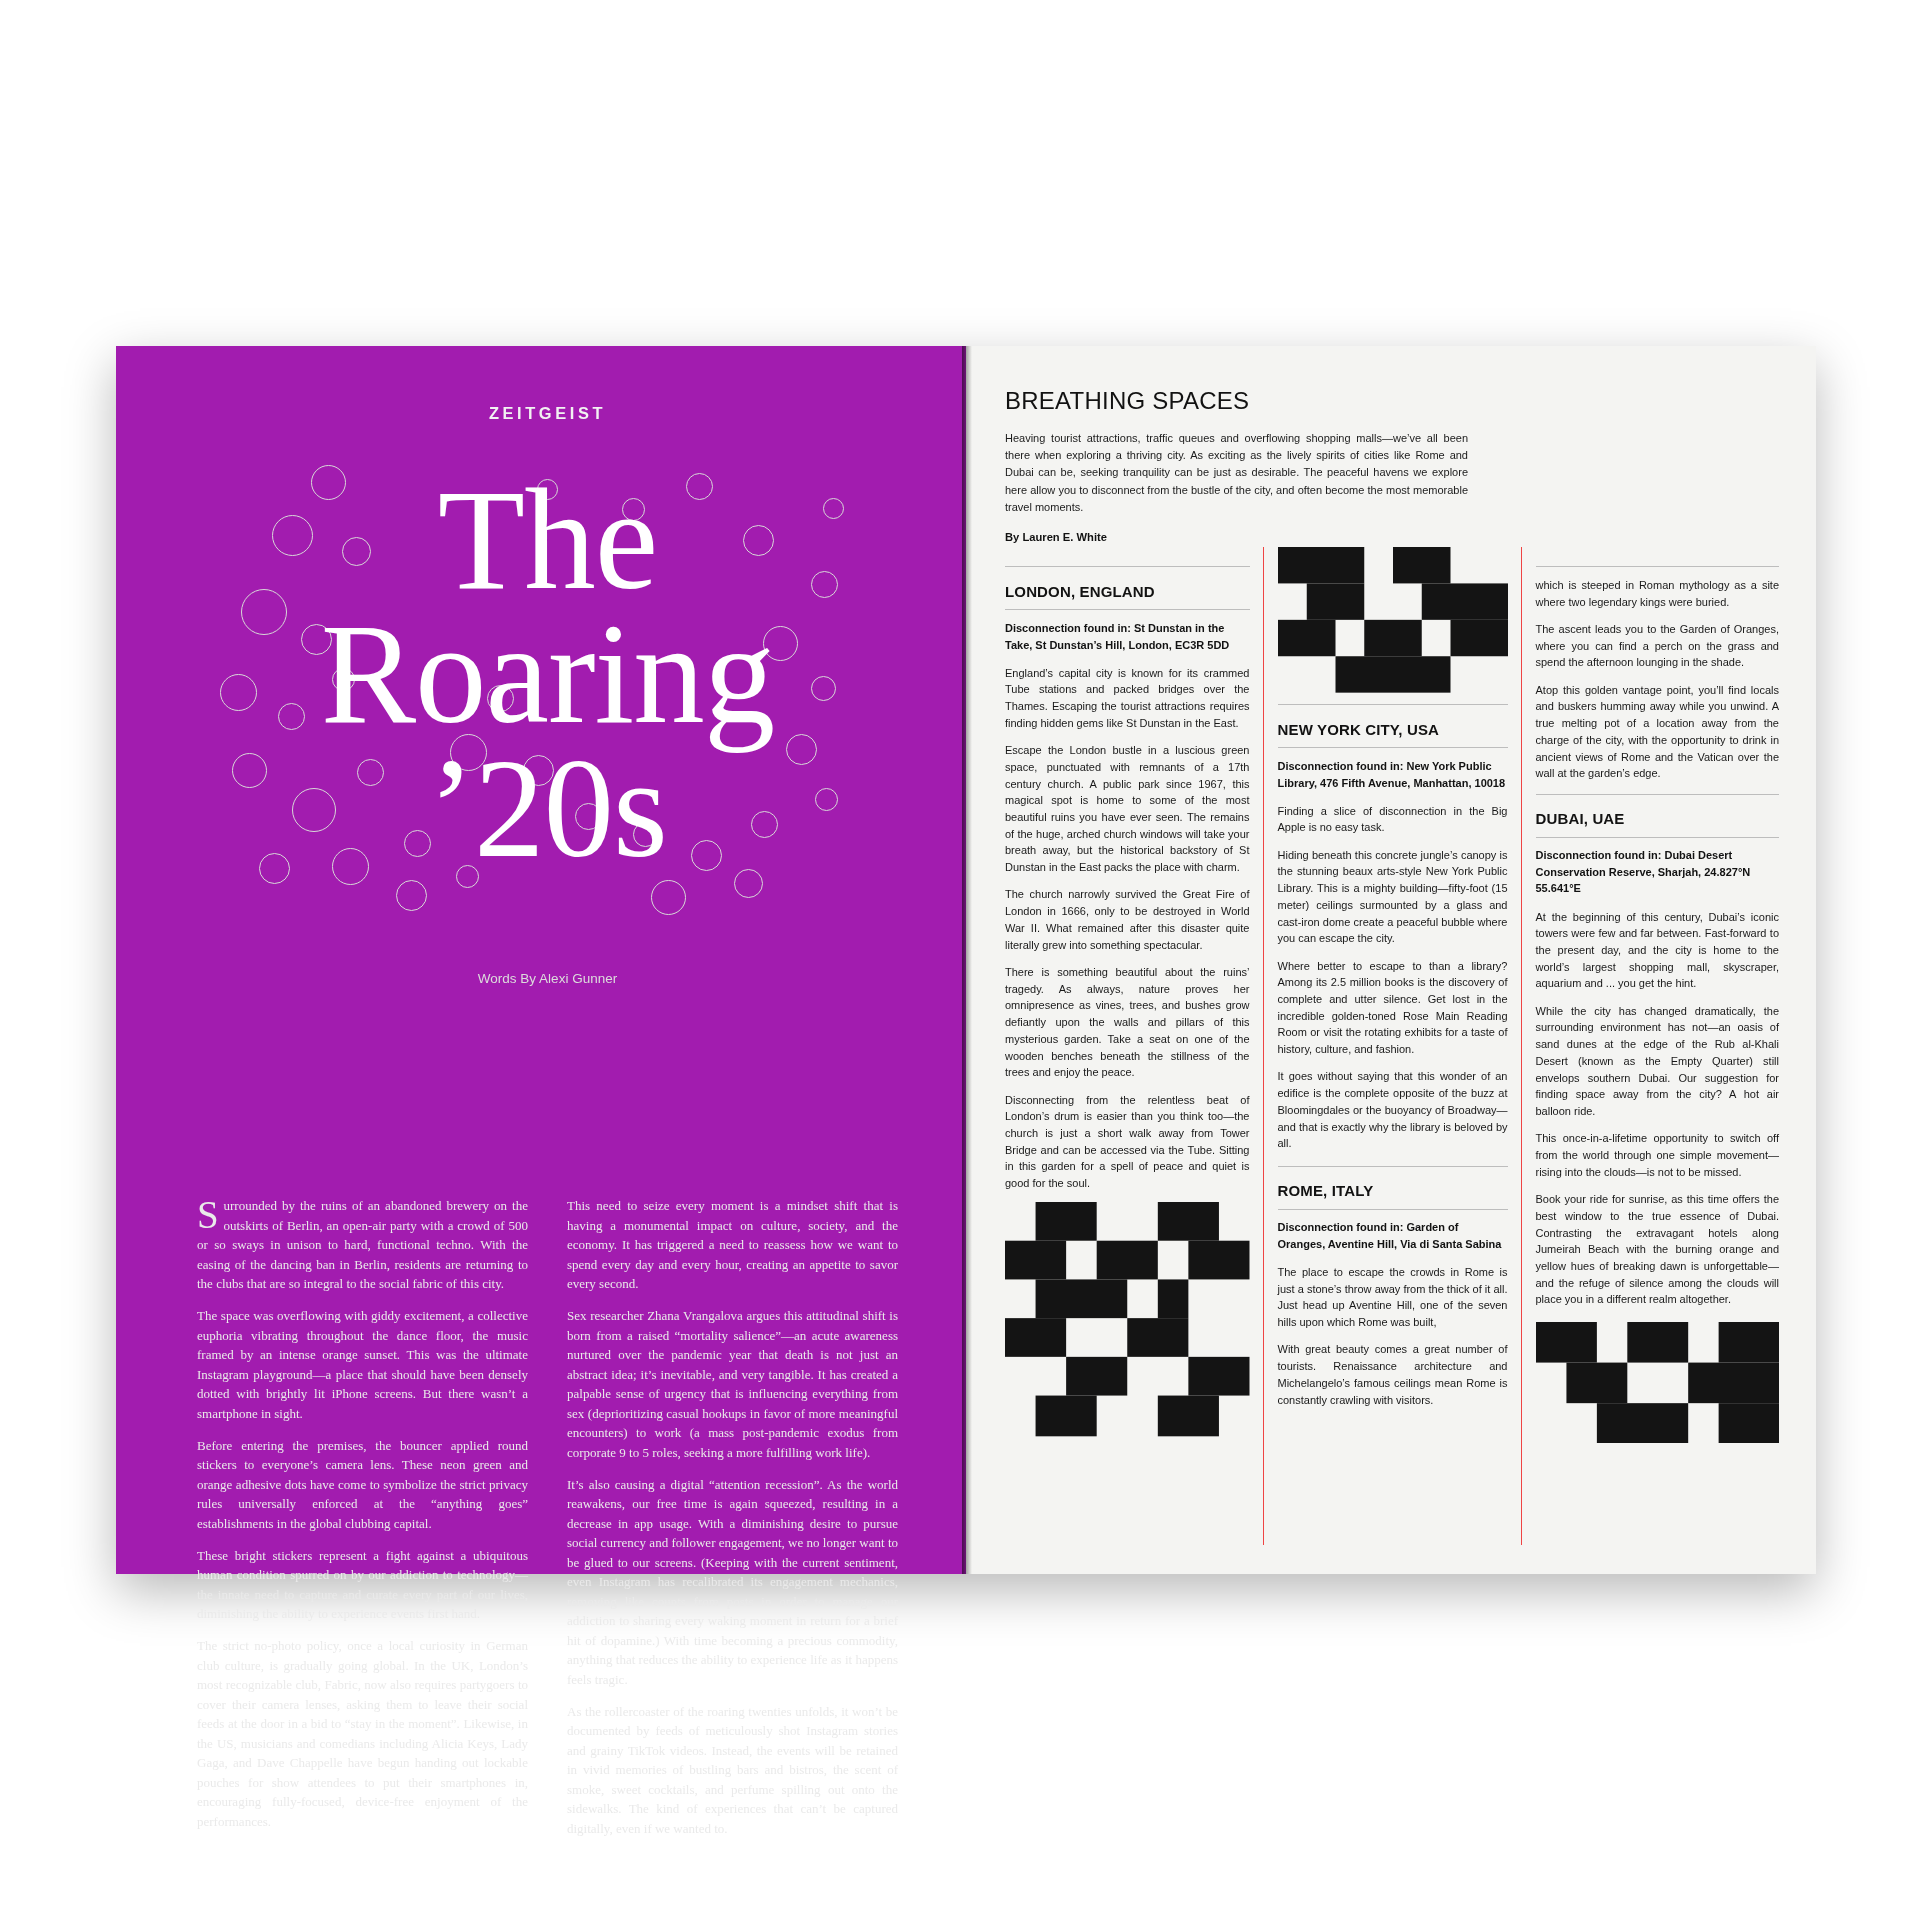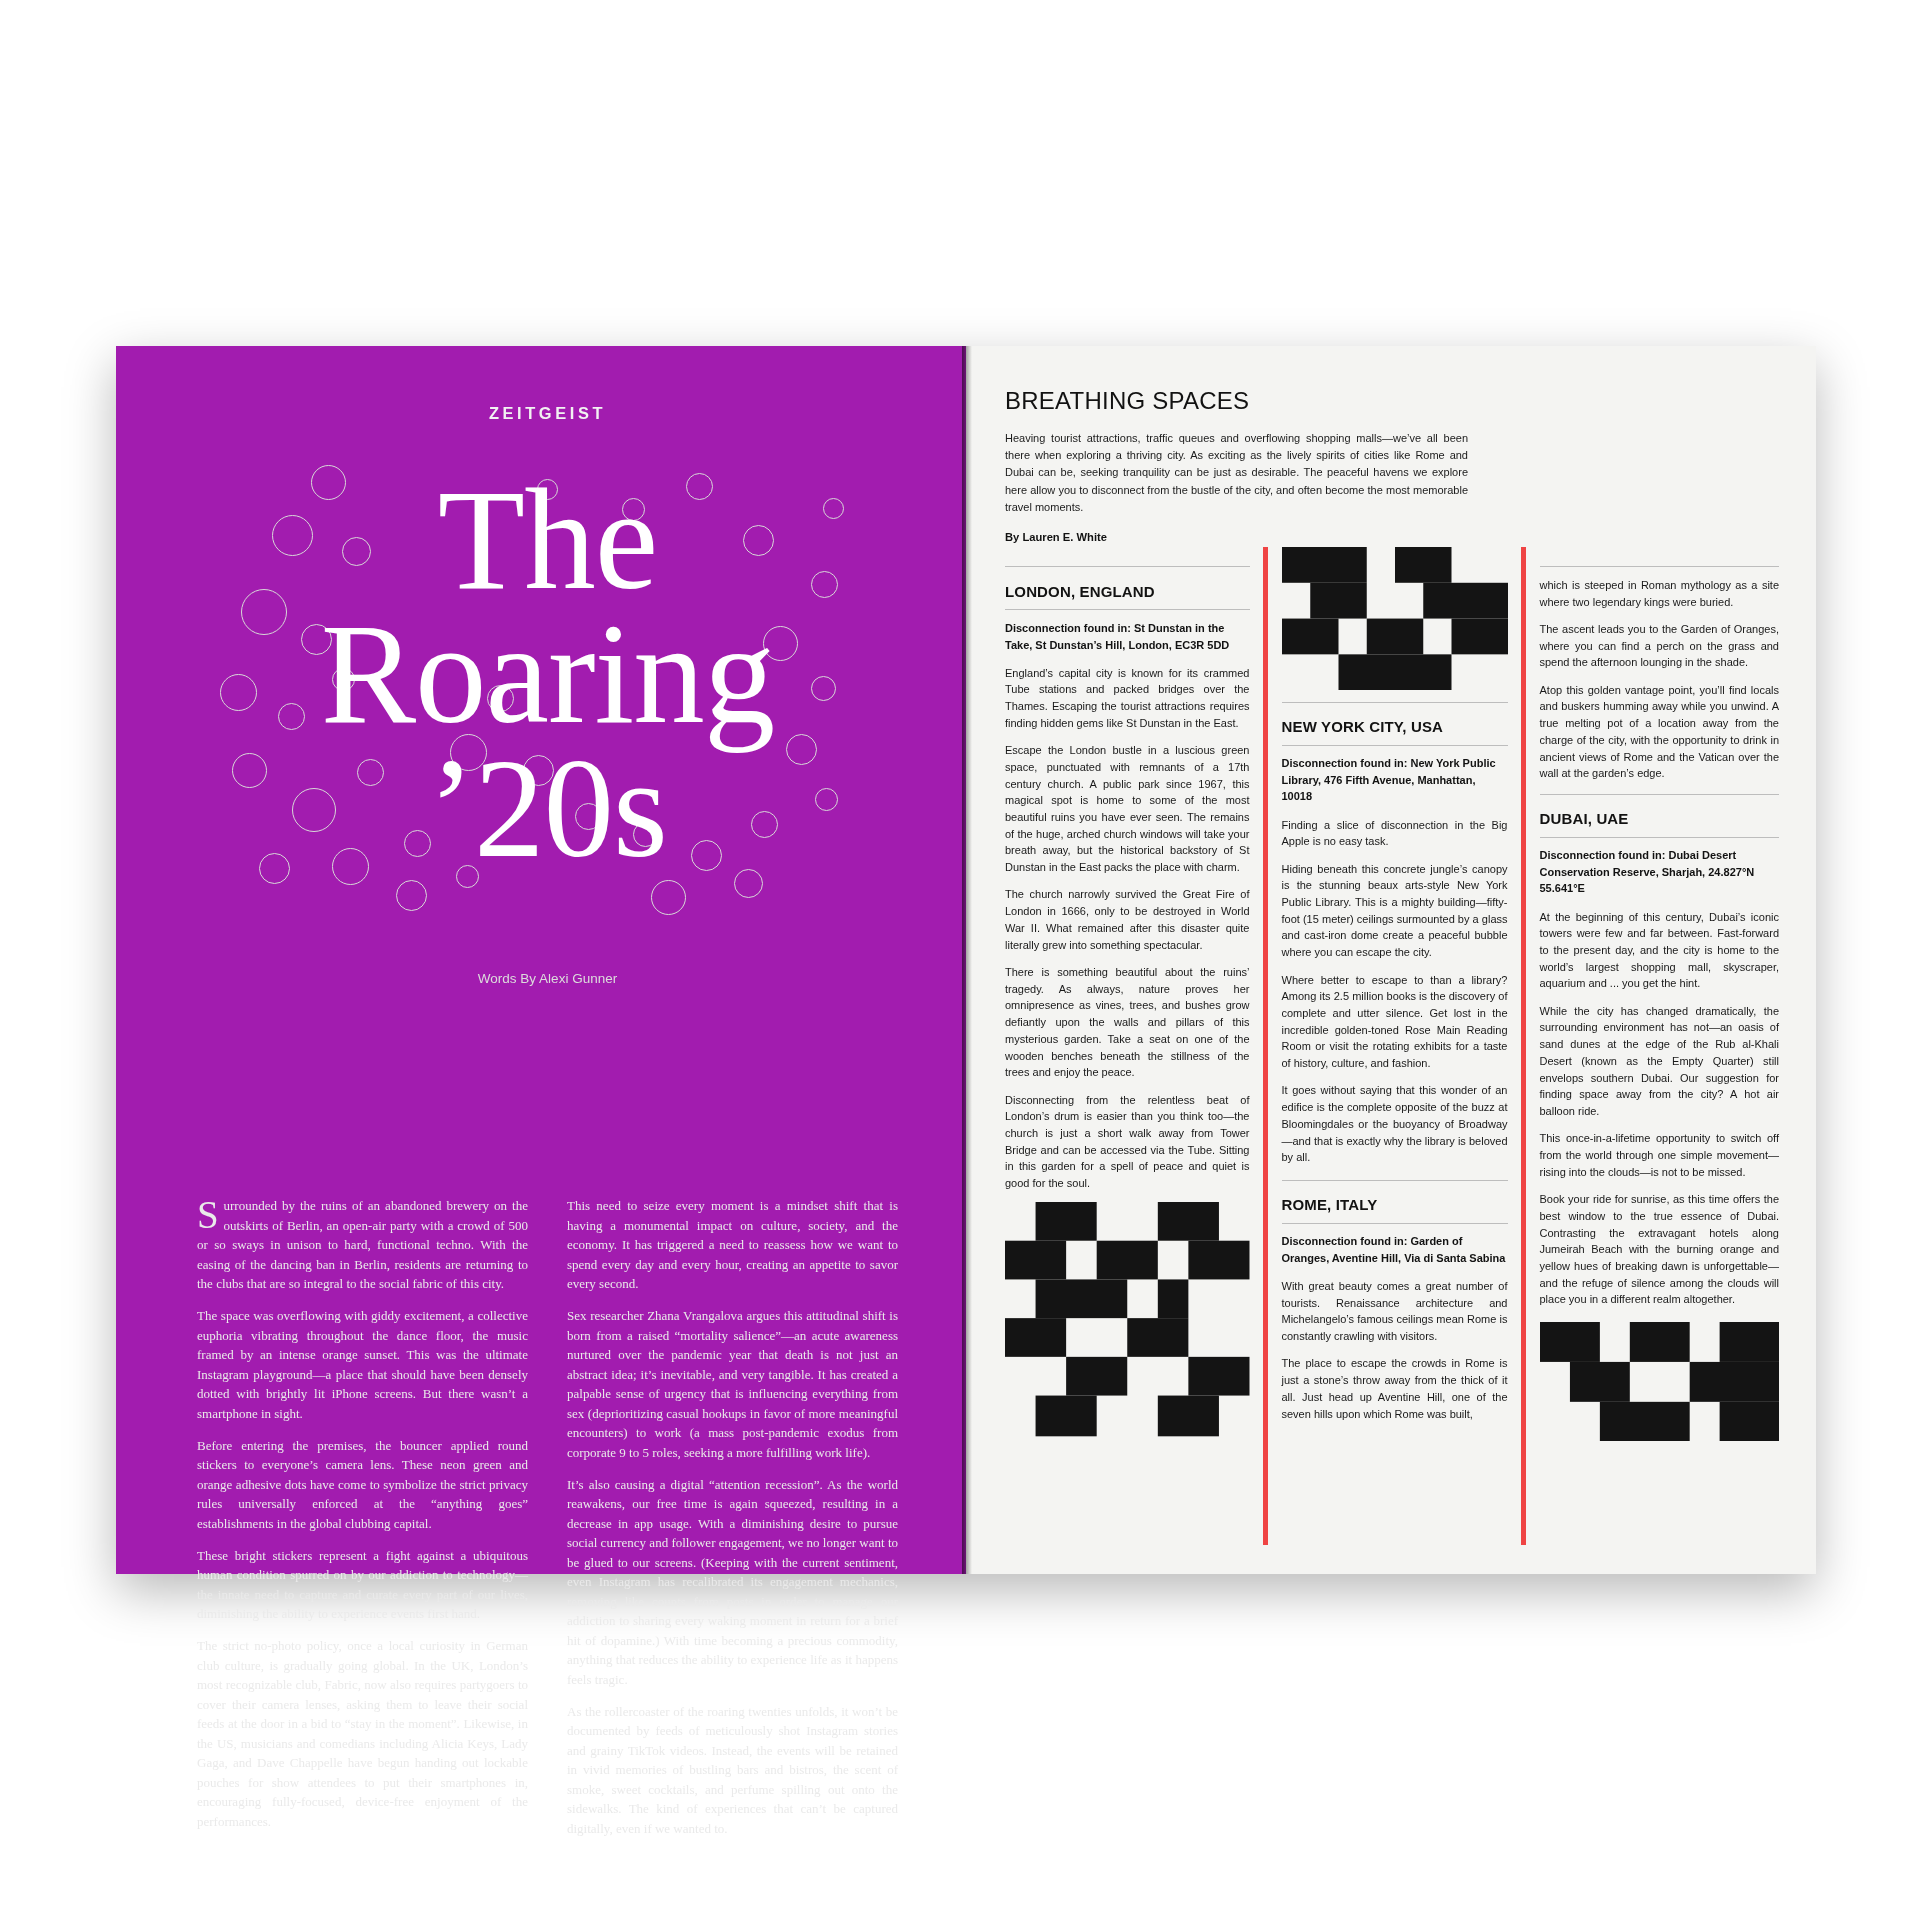--- a/index.html
+++ b/index.html
@@ -40,21 +40,21 @@
   .gutter{position:absolute;left:846px;top:0;width:9.7px;height:1228px;
           background:linear-gradient(to right,rgba(0,0,0,.55),rgba(0,0,0,0));}
 
   .rp-inner{position:absolute;left:39px;top:41px;right:37px;bottom:29px;}
   .rp-title{font-size:24px;font-weight:500;letter-spacing:.01em;margin:0 0 15.4px 0;}
   .rp-standfirst{width:463px;font-size:11px;line-height:1.55;text-align:justify;color:#1b1b1b;}
   .rp-byline{margin-top:15.4px;font-size:11.2px;font-weight:700;}
 
   .grid{position:absolute;left:39px;right:37px;top:201px;bottom:29px;
         display:grid;grid-template-columns:1fr 1fr 1fr;column-gap:0;}
-  .col{padding:0 13.5px;border-left:5px solid #ef4444;}
+  .col{padding:0 13.5px;border-left:1px solid #ef4444;}
   .col:first-child{border-left:none;padding-left:0;}
   .col:last-child{padding-right:0;}
 
   .sec-head{font-size:15px;font-weight:700;margin:15.4px 0 9.7px 0;letter-spacing:.01em;}
   .sec-rule{height:1px;background:#bdbdbd;margin:0 0 9.7px 0;}
   .lede{font-size:11px;font-weight:700;line-height:1.5;margin:0 0 11.6px 0;}
   .body{font-size:11px;line-height:1.52;text-align:justify;margin:0 0 10.6px 0;color:#191919;hyphens:auto;}
 
   .checker{width:100%;display:block;}
   .sp-top{height:19.3px;}
@@ -193,22 +193,22 @@
         <div class="lede">Disconnection found in: New York Public Library, 476 Fifth Avenue, Manhattan, 10018</div>
         <div class="body">Finding a slice of disconnection in the Big Apple is no easy task.</div>
         <div class="body">Hiding beneath this concrete jungle’s canopy is the stunning beaux arts-style New York Public Library. This is a mighty building—fifty-foot (15 meter) ceilings surmounted by a glass and cast-iron dome create a peaceful bubble where you can escape the city.</div>
         <div class="body">Where better to escape to than a library? Among its 2.5 million books is the discovery of complete and utter silence. Get lost in the incredible golden-toned Rose Main Reading Room or visit the rotating exhibits for a taste of history, culture, and fashion.</div>
         <div class="body">It goes without saying that this wonder of an edifice is the complete opposite of the buzz at Bloomingdales or the buoyancy of Broadway—and that is exactly why the library is beloved by all.</div>
 
         <div class="sec-rule" style="margin-top:13.5px;"></div>
         <div class="sec-head">ROME, ITALY</div>
         <div class="sec-rule"></div>
         <div class="lede">Disconnection found in: Garden of Oranges, Aventine Hill, Via di Santa Sabina</div>
+        <div class="body">The place to escape the crowds in Rome is just a stone’s throw away from the thick of it all. Just head up Aventine Hill, one of the seven hills upon which Rome was built,</div>
         <div class="body">With great beauty comes a great number of tourists. Renaissance architecture and Michelangelo’s famous ceilings mean Rome is constantly crawling with visitors.</div>
-        <div class="body">The place to escape the crowds in Rome is just a stone’s throw away from the thick of it all. Just head up Aventine Hill, one of the seven hills upon which Rome was built,</div>
       </div>
 
       <div class="col">
         <div class="sp-top"></div>
         <div class="sec-rule"></div>
         <div class="body" style="margin-top:9.7px;">which is steeped in Roman mythology as a site where two legendary kings were buried.</div>
         <div class="body">The ascent leads you to the Garden of Oranges, where you can find a perch on the grass and spend the afternoon lounging in the shade.</div>
         <div class="body">Atop this golden vantage point, you’ll find locals and buskers humming away while you unwind. A true melting pot of a location away from the charge of the city, with the opportunity to drink in ancient views of Rome and the Vatican over the wall at the garden’s edge.</div>
 
         <div class="sec-rule" style="margin-top:11.6px;"></div>

